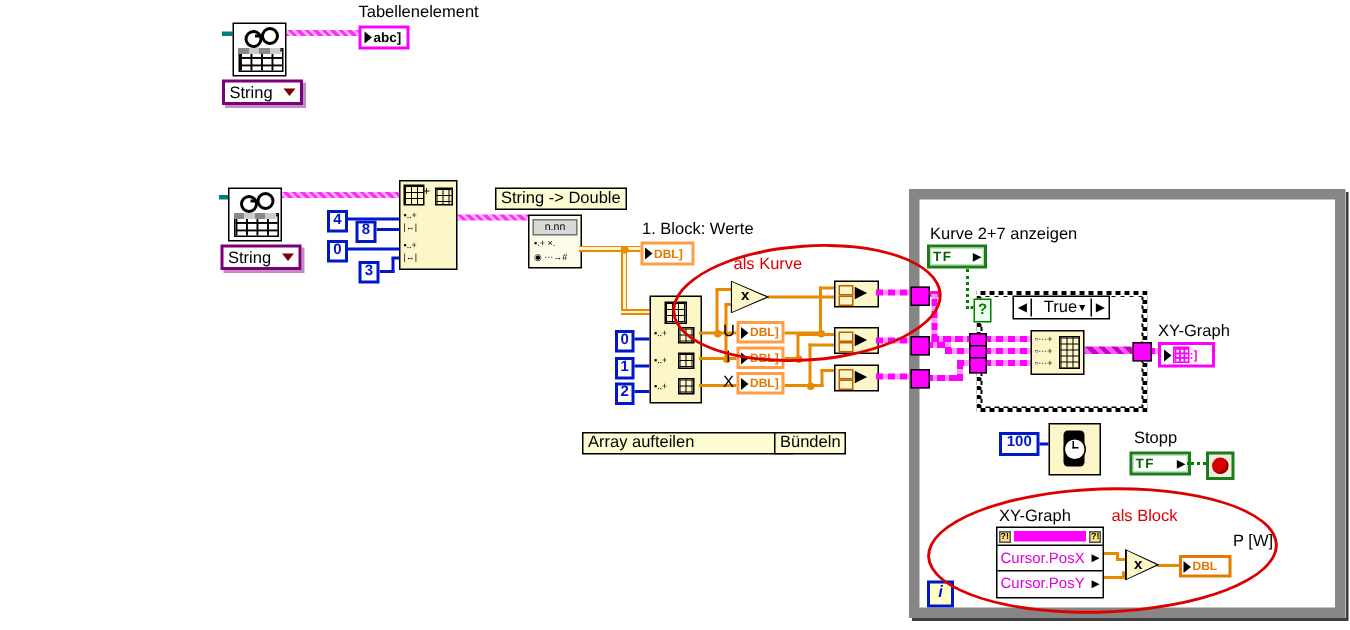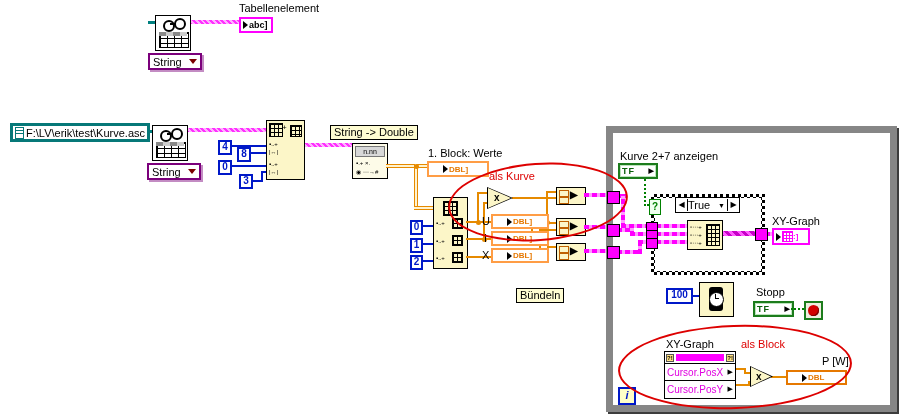--- a/index.html
+++ b/index.html
@@ -30,21 +30,21 @@
           font-weight:bold;text-align:center;line-height:10px;font-size:10px;}
   .pathbox{position:absolute;background:#fff;border:3px solid #067878;display:flex;align-items:center;
            padding:0 2px;white-space:nowrap;font-size:11px;}
   .pathglyph{width:7px;height:10px;margin-right:2px;border:1px solid #067878;
              background:linear-gradient(180deg,transparent 2px,#067878 2px 3px,transparent 3px 5px,#067878 5px 6px,transparent 6px);}
   .strsel{position:absolute;background:#fff;border:2px solid #7B007B;box-shadow:2px 2px 0 rgba(123,0,123,.45);
           display:flex;align-items:center;justify-content:space-between;padding:0 3px;font-size:11px;}
   .dtri{width:0;height:0;border-left:4px solid transparent;border-right:4px solid transparent;border-top:5px solid #7B0000;}
   .magbox{position:absolute;background:#fff;border:2px solid #FF00FF;display:flex;align-items:center;padding:0 2px;}
   .dblbox{position:absolute;background:#fff;border:2px solid #FF9D45;display:flex;align-items:center;
-          padding:0 14px;color:#E67800;font-weight:bold;font-size:8px;z-index:5;}
+          padding:0 1px;color:#E67800;font-weight:bold;font-size:8px;z-index:5;}
   .barrow{width:0;height:0;border-top:4px solid transparent;border-bottom:4px solid transparent;border-left:5px solid #000;margin-right:1px;}
   .tfbox{position:absolute;background:#fff;border:2px solid #1C7C1C;box-shadow:inset 0 0 0 1px #BCE4BC;
          display:flex;align-items:center;justify-content:space-between;padding:0 2px;
          color:#0A600A;font-weight:bold;font-size:9px;letter-spacing:1px;}
   .tri{clip-path:polygon(0 0,100% 50%,0 100%);}
   .grid{background-image:linear-gradient(#000 1px,transparent 1px),linear-gradient(90deg,#000 1px,transparent 1px);}
   .micro{font-size:6px;line-height:6px;white-space:nowrap;}
   .tun{position:absolute;background:#FF00FF;border:1px solid #000;z-index:6;}
   .red{color:#DD0000;}
 </style>
@@ -73,24 +73,20 @@
   <div class="flabel" style="left:239px;top:3px">Tabellenelement</div>
   <div class="magbox" style="left:239px;top:17px;width:26px;height:12px">
     <span class="barrow"></span>
     <span style="font-weight:bold;font-size:9px">abc]</span>
   </div>
 
   <div class="w th" style="left:146px;top:130px;width:7px"></div>
   <div class="w pk" style="left:187px;top:128px;width:80px"></div>
   <div class="w pk" style="left:303px;top:143px;width:50px"></div>
 
-  <div class="pathbox" style="left:10px;top:123px;height:13px">
-    <span class="pathglyph"></span>
-    <span>F:\LV\erik\test\Kurve.asc</span>
-  </div>
 
   <div class="node" style="left:152px;top:125px;width:34px;height:34px;background:#fff">
     <div class="abs" style="left:7px;top:4px;width:8px;height:8px;border:2px solid #000;border-radius:50%"></div>
     <div class="abs" style="left:18px;top:2px;width:8px;height:8px;border:2px solid #000;border-radius:50%"></div>
     <div class="abs" style="left:14px;top:7px;width:5px;height:2px;background:#000"></div>
     <div class="abs grid" style="left:3px;top:16px;width:28px;height:14px;border:1px solid #000;background-size:7px 5px"></div>
     <div class="abs" style="left:3px;top:16px;width:28px;height:4px;background:repeating-linear-gradient(90deg,#888 0 7px,#ccc 7px 14px)"></div>
   </div>
 
   <div class="strsel" style="left:147px;top:163px;width:44px;height:13px">
@@ -149,20 +145,21 @@
 
   <div class="node" style="left:433px;top:197px;width:33px;height:70px">
     <div class="abs grid" style="left:9px;top:3px;width:13px;height:13px;border:1px solid #000;background-size:4px 4px"></div>
     <div class="abs micro" style="left:2px;top:22px">▪‥+</div>
     <div class="abs grid" style="left:18px;top:20px;width:9px;height:9px;border:1px solid #000;background-size:4px 4px"></div>
     <div class="abs micro" style="left:2px;top:40px">▪‥+</div>
     <div class="abs grid" style="left:18px;top:37px;width:9px;height:9px;border:1px solid #000;background-size:4px 4px"></div>
     <div class="abs micro" style="left:2px;top:57px">▪‥+</div>
     <div class="abs grid" style="left:18px;top:54px;width:9px;height:9px;border:1px solid #000;background-size:4px 4px"></div>
   </div>
+  <div class="ybox" style="left:388px;top:288px;width:133px">Array aufteilen</div>
 
   <div class="w oh" style="left:466px;top:221px;width:80px"></div>
   <div class="w ov" style="left:546px;top:191px;height:32px"></div>
   <div class="w oh" style="left:546px;top:191px;width:11px"></div>
   <div class="w ov" style="left:477px;top:193px;height:30px"></div>
   <div class="w oh" style="left:477px;top:192px;width:11px"></div>
   <div class="w oh" style="left:512px;top:197px;width:45px"></div>
   <div class="w oh" style="left:466px;top:238px;width:67px"></div>
   <div class="w ov" style="left:531px;top:223px;height:17px"></div>
   <div class="w oh" style="left:531px;top:222px;width:26px"></div>
@@ -249,21 +246,21 @@
     <span style="color:#000;font-size:7px;letter-spacing:0">▶</span>
   </div>
   <div class="w gdv" style="left:644px;top:179px;height:27px"></div>
   <div class="w gdh" style="left:644px;top:204px;width:8px"></div>
 
   <div class="abs" style="left:651px;top:194px;width:114px;height:81px;background:repeating-conic-gradient(#000 0 25%,#fff 0 50%) 0 0/6px 6px">
     <div class="abs" style="left:4px;top:4px;right:4px;bottom:4px;background:#fff"></div>
   </div>
   <div class="abs" style="left:675px;top:197px;width:63px;height:14px;background:#fff;border:1px solid #000;display:flex;align-items:center;z-index:7">
     <span style="width:11px;text-align:center;border-right:1px solid #000;font-size:8px;line-height:12px">◀</span>
-    <span style="flex:1;text-align:left;line-height:12px">True</span>
+    <span style="flex:1;text-align:right;line-height:12px">True</span>
     <span style="font-size:7px">▼</span>
     <span style="width:11px;text-align:center;border-left:1px solid #000;font-size:8px;line-height:12px;margin-left:2px">▶</span>
   </div>
   <div class="abs" style="left:649px;top:199px;width:10px;height:14px;background:#EFFFEF;border:1px solid #008000;color:#008000;font-weight:bold;font-size:10px;text-align:center;line-height:13px;z-index:7">?</div>
 
   <div class="tun" style="left:646px;top:222px;width:10px;height:9px"></div>
   <div class="tun" style="left:646px;top:230px;width:10px;height:9px"></div>
   <div class="tun" style="left:646px;top:238px;width:10px;height:9px"></div>
   <div class="tun" style="left:755px;top:228px;width:11px;height:11px"></div>
 

